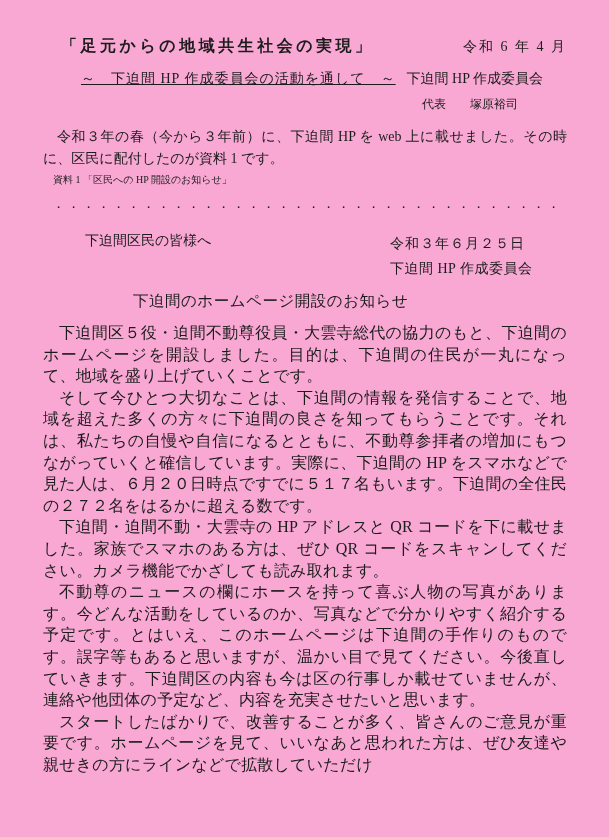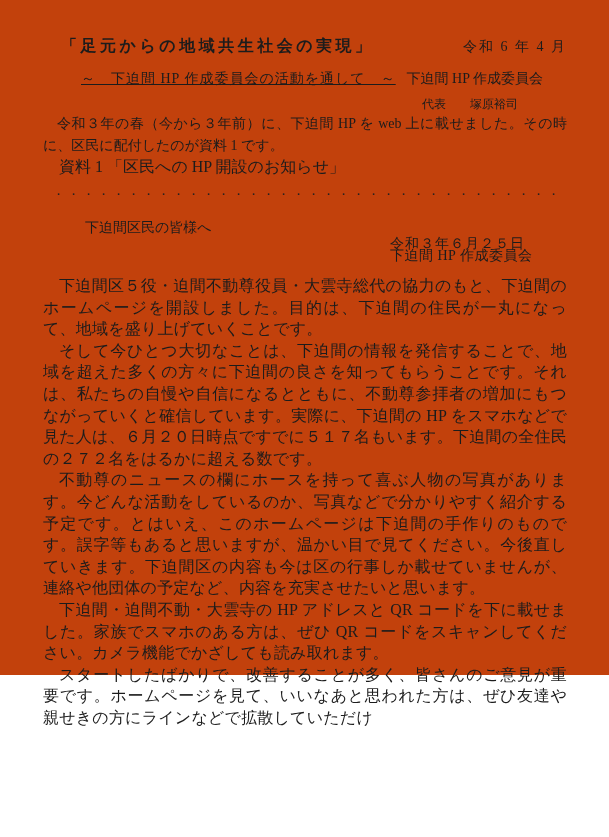--- a/index.html
+++ b/index.html
@@ -6,23 +6,23 @@
   html, body { background: #ffffff; }
   body {
     width: 609px;
     height: 837px;
     font-family: "Liberation Serif", "DejaVu Serif", serif;
     color: #1c1c1c;
     overflow: hidden;
   }
   .page {
     width: 609px;
-    height: 675px;
+    height: 837px;
     padding: 36px 42px 0 43px;
-    background: #c2410c;
+    background: #f9a8d4;
   }
 
   
   .title-row {
     display: flex;
     justify-content: space-between;
     align-items: baseline;
   }
   .doc-title {
     margin-left: 18px;
@@ -56,27 +56,28 @@
   }
   .rep-row {
     text-align: right;
     margin-top: 8px;
     padding-right: 49px;
     font-size: 12px;
   }
 
   
   .intro-paragraph {
+    margin-top: 13px;
     font-size: 14px;
     line-height: 21.5px;
     text-align: justify;
     text-indent: 1em;
   }
   .material-line {
-    font-size: 16px;
+    font-size: 10px;
     line-height: 21.5px;
     text-indent: 1em;
   }
   .dotted-divider {
     margin-top: 9px;
     margin-left: 10px;
     font-size: 11px;
     letter-spacing: 4px;
     color: #222222;
     white-space: nowrap;
@@ -87,21 +88,21 @@
   .letter-head {
     position: relative;
     margin-top: 15px;
     font-size: 14px;
     line-height: 21.5px;
   }
   .salutation { margin-left: 42px; }
   .letter-date {
     position: absolute;
     left: 347px;
-    top: 16px;
+    top: 3px;
     letter-spacing: 1px;
     white-space: nowrap;
   }
   .sender-line {
     margin-top: 9px;
     margin-left: 347px;
     font-size: 14px;
     letter-spacing: 0.5px;
     white-space: nowrap;
   }
@@ -147,22 +148,23 @@
 
   <div class="dotted-divider">・・・・・・・・・・・・・・・・・・・・・・・・・・・・・・・・・・・</div>
 
   <div class="letter-head">
     <span class="salutation">下迫間区民の皆様へ</span>
     <span class="letter-date">令和３年６月２５日</span>
   </div>
 
   <div class="sender-line">下迫間 HP 作成委員会</div>
 
+  <div class="letter-title">下迫間のホームページ開設のお知らせ</div>
 
   <div class="letter-body">
     <p>下迫間区５役・迫間不動尊役員・大雲寺総代の協力のもと、下迫間のホームページを開設しました。目的は、下迫間の住民が一丸になって、地域を盛り上げていくことです。</p>
     <p>そして今ひとつ大切なことは、下迫間の情報を発信することで、地域を超えた多くの方々に下迫間の良さを知ってもらうことです。それは、私たちの自慢や自信になるとともに、不動尊参拝者の増加にもつながっていくと確信しています。実際に、下迫間の HP をスマホなどで見た人は、６月２０日時点ですでに５１７名もいます。下迫間の全住民の２７２名をはるかに超える数です。</p>
+    <p>下迫間・迫間不動・大雲寺の HP アドレスと QR コードを下に載せました。家族でスマホのある方は、ぜひ QR コードをスキャンしてください。カメラ機能でかざしても読み取れます。</p>
     <p>不動尊のニュースの欄にホースを持って喜ぶ人物の写真があります。今どんな活動をしているのか、写真などで分かりやすく紹介する予定です。とはいえ、このホームページは下迫間の手作りのものです。誤字等もあると思いますが、温かい目で見てください。今後直していきます。下迫間区の内容も今は区の行事しか載せていませんが、連絡や他団体の予定など、内容を充実させたいと思います。</p>
-    <p>下迫間・迫間不動・大雲寺の HP アドレスと QR コードを下に載せました。家族でスマホのある方は、ぜひ QR コードをスキャンしてください。カメラ機能でかざしても読み取れます。</p>
     <p>スタートしたばかりで、改善することが多く、皆さんのご意見が重要です。ホームページを見て、いいなあと思われた方は、ぜひ友達や親せきの方にラインなどで拡散していただけ</p>
   </div>
 
 </div>
 
 </body></html>

